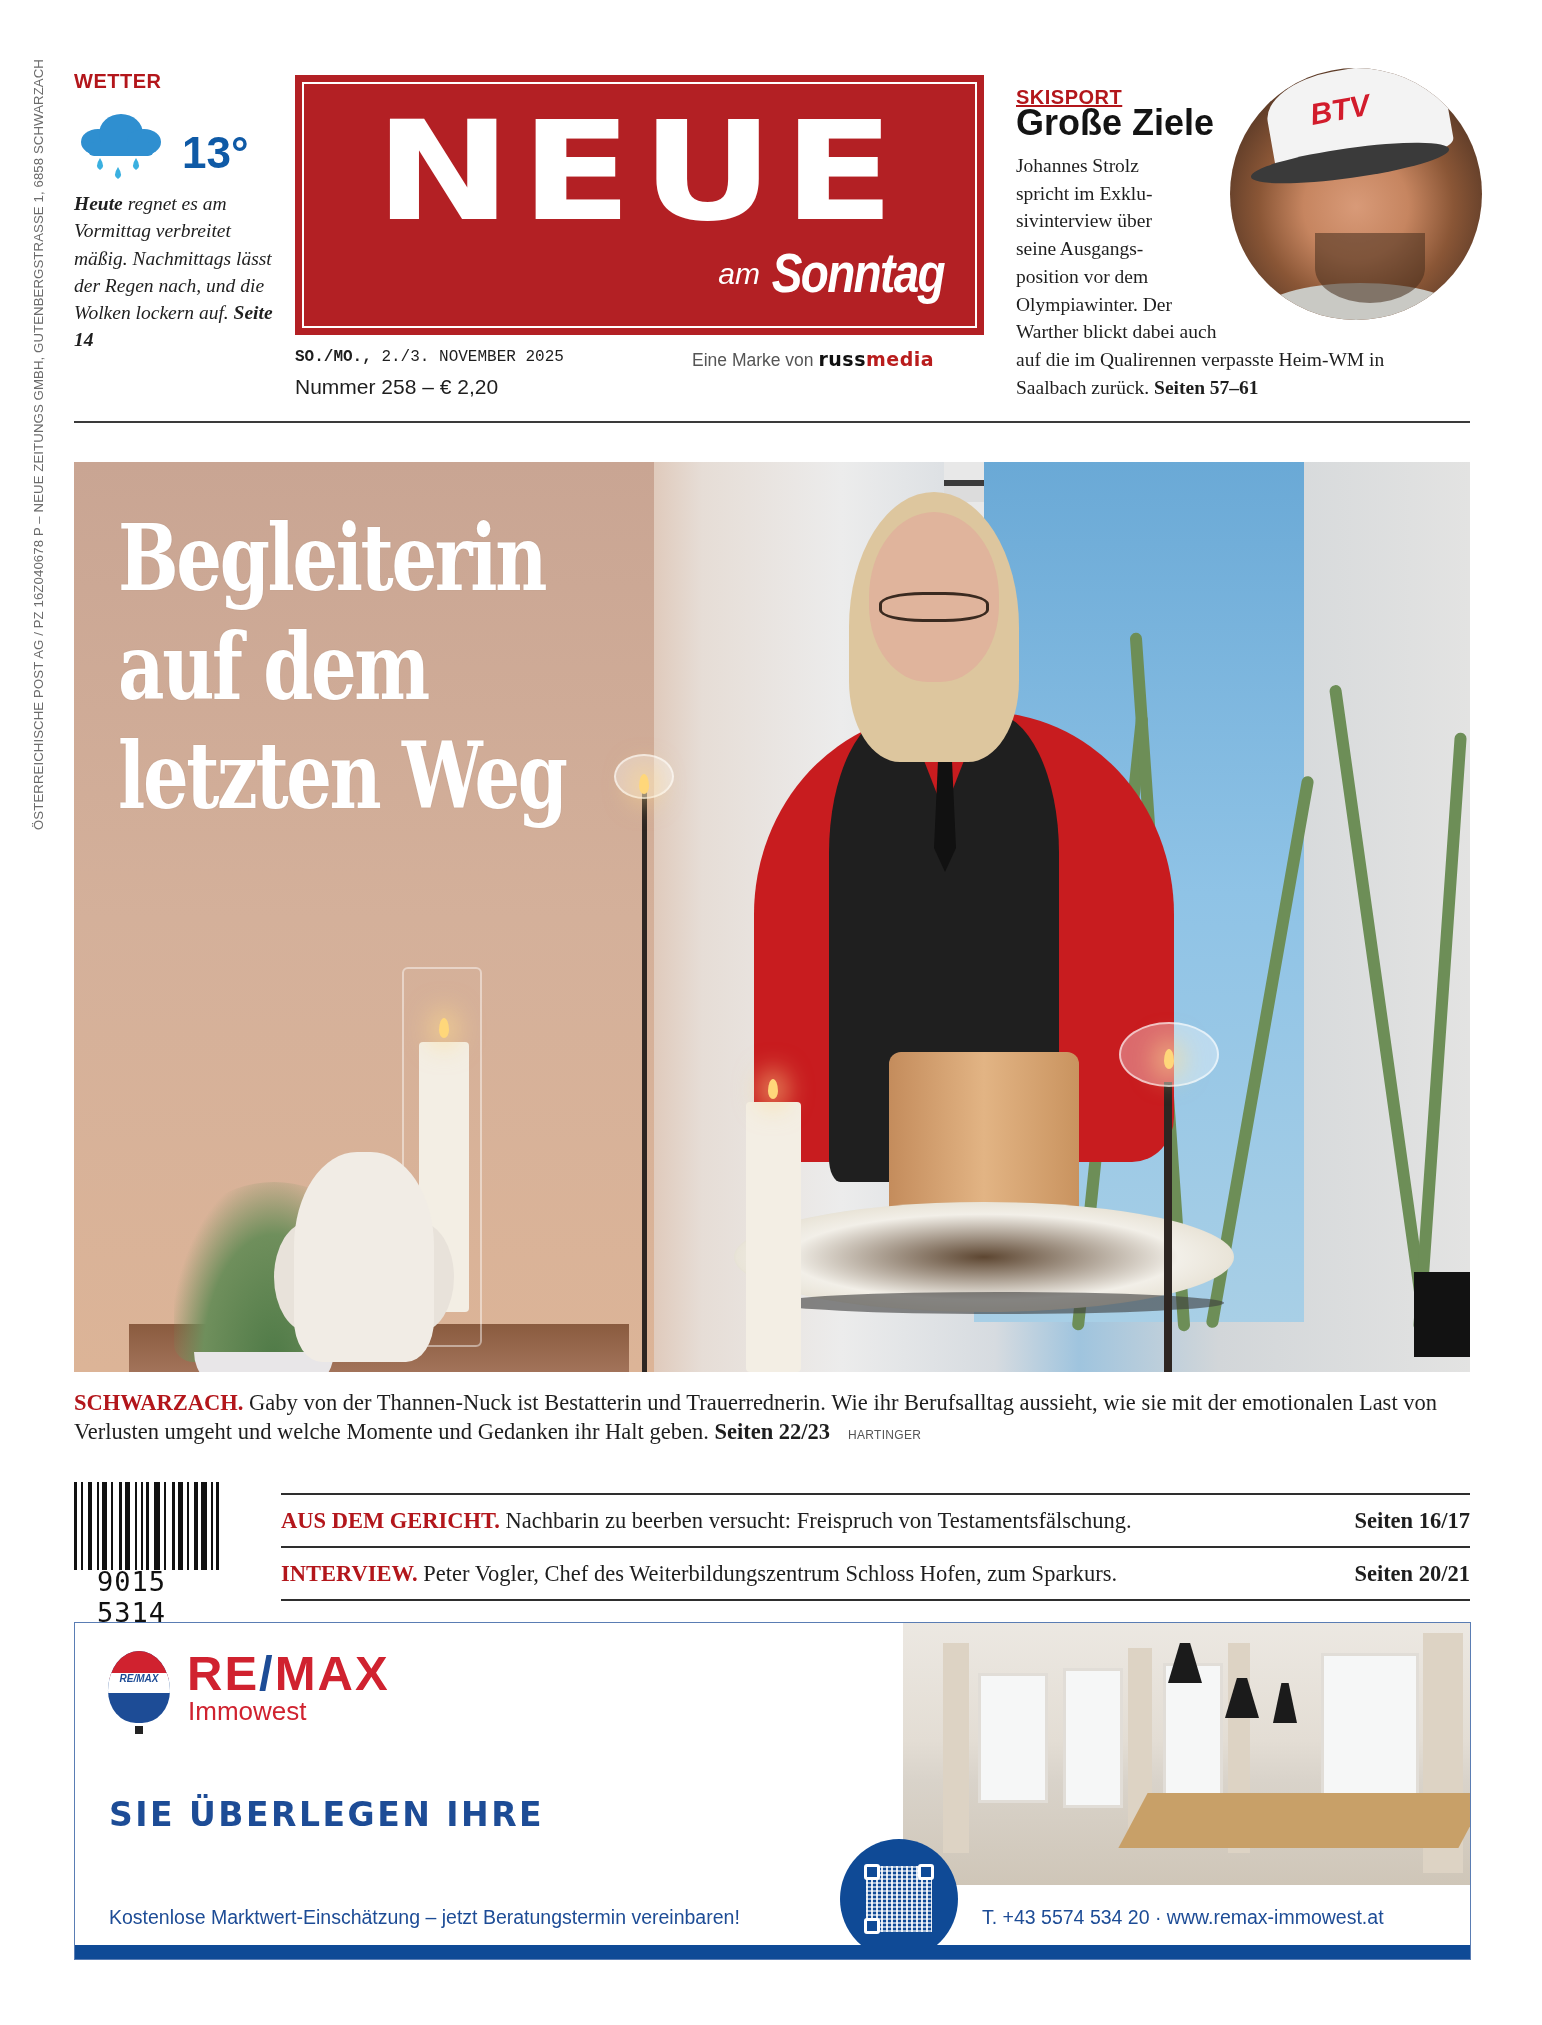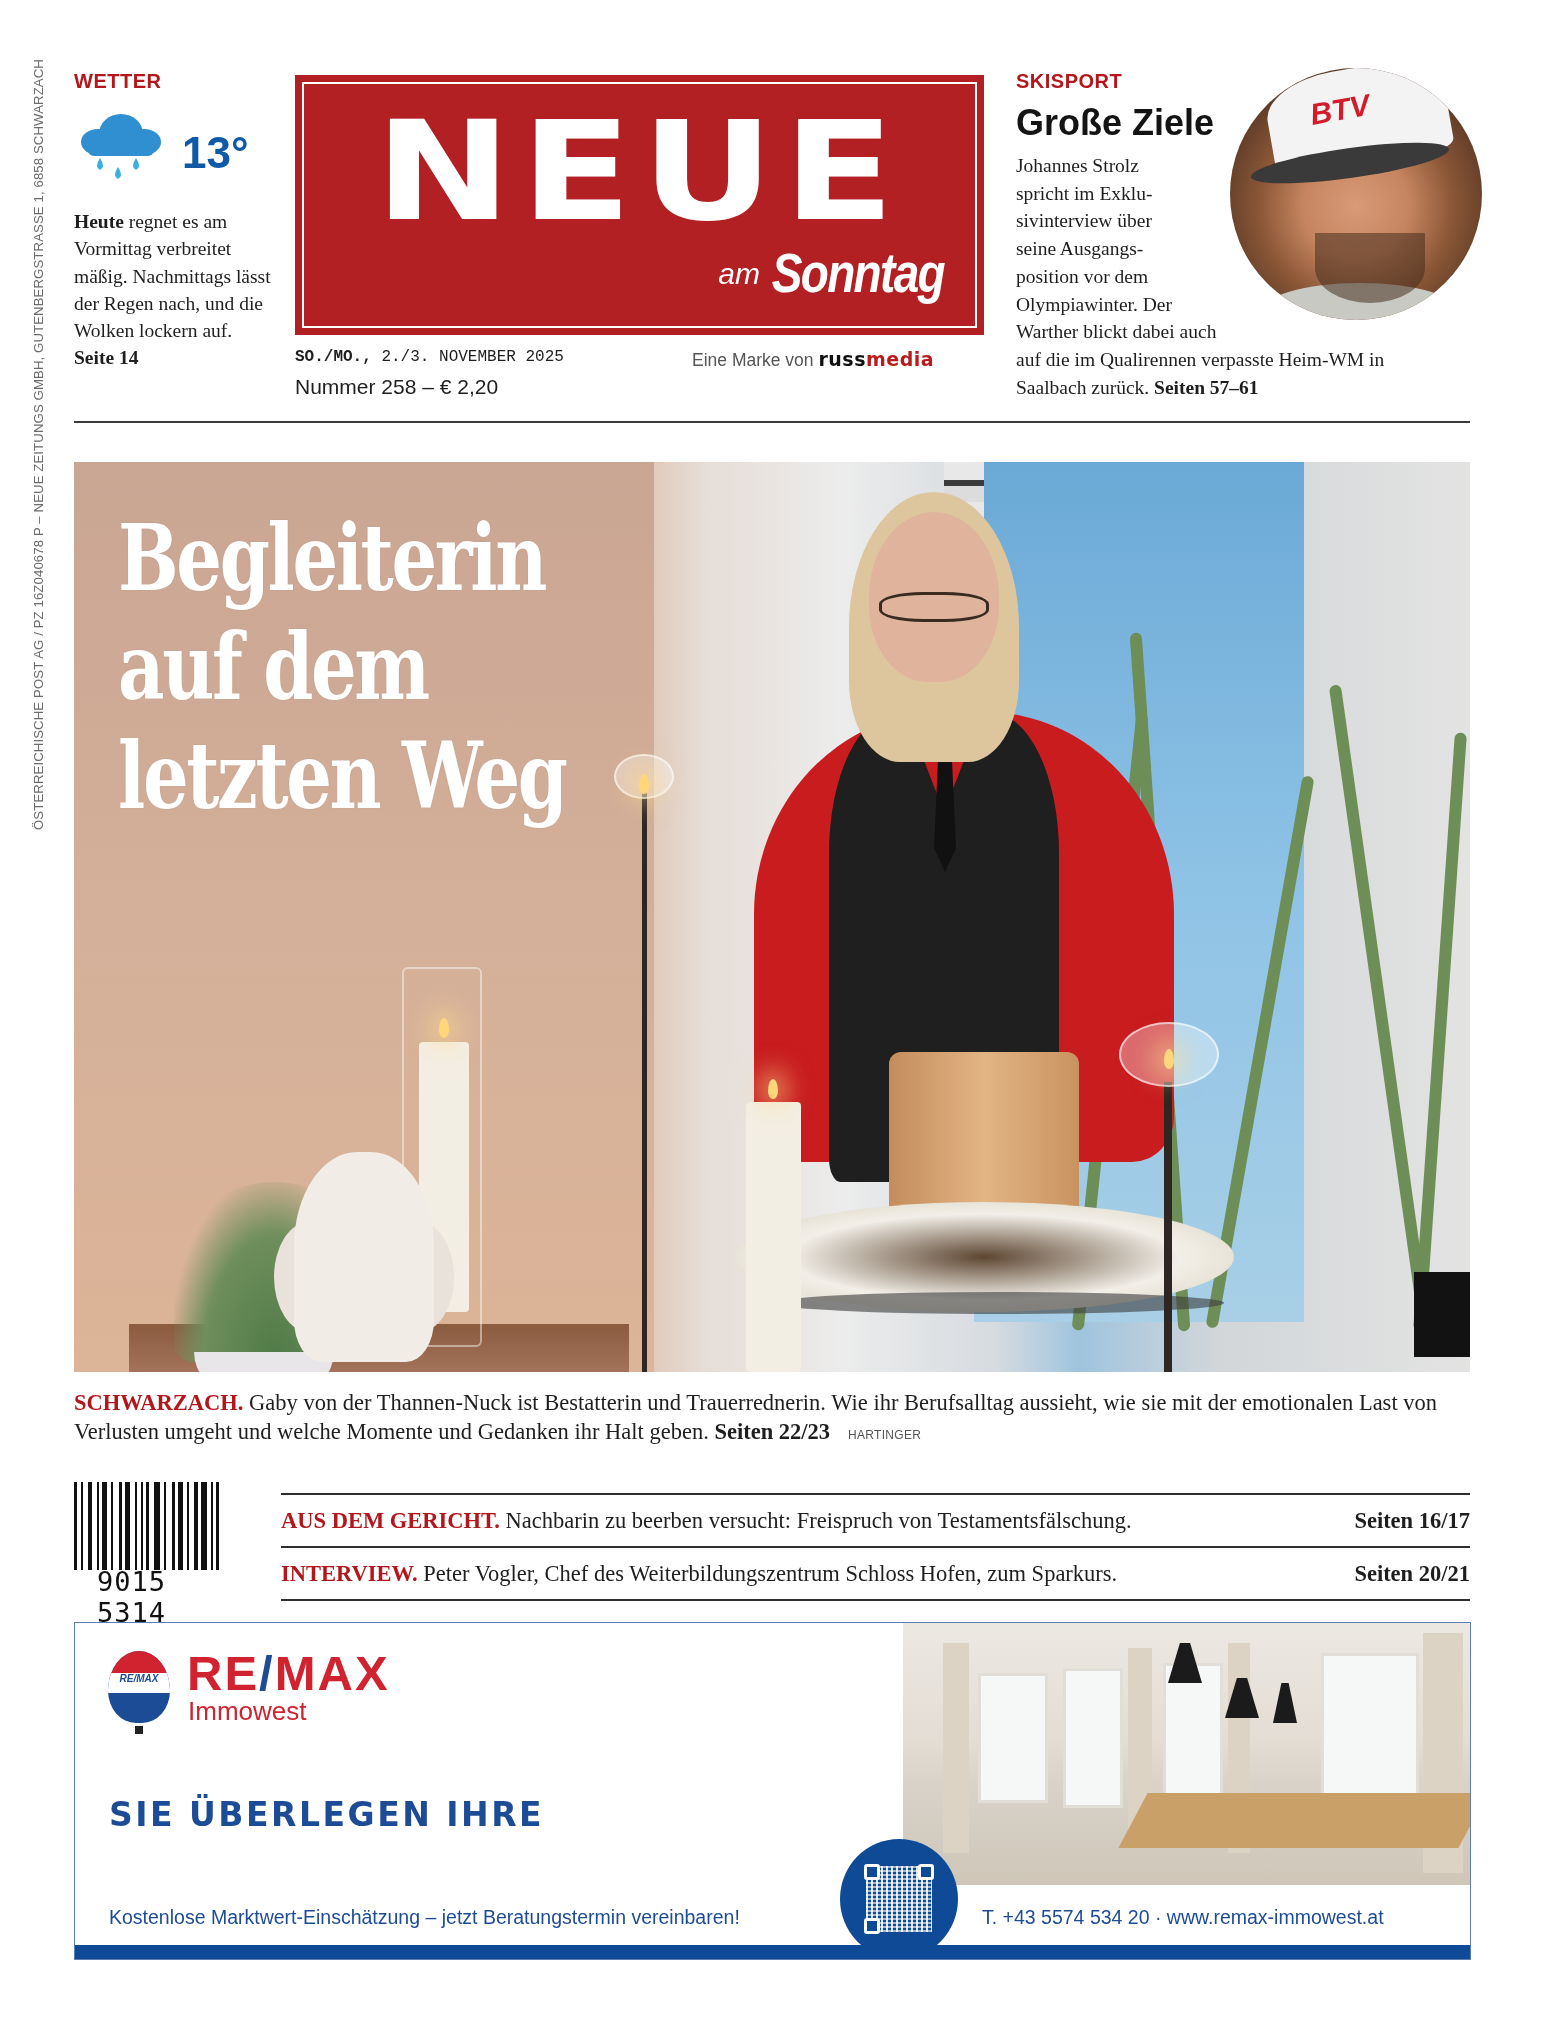--- a/index.html
+++ b/index.html
@@ -14,40 +14,40 @@
     transform-origin: 0 0; transform: rotate(-90deg);
     white-space: nowrap; font-family: "Liberation Sans", sans-serif;
     font-size: 13.2px; color: #6b6b6b; letter-spacing: 0.1px; width: 760px;
   }
 
   
   .kicker { font-family: "Liberation Sans", sans-serif; font-weight: 700; color: #b3161b; font-size: 20px; letter-spacing: 0.5px; }
   .weather-kicker { left: 74px; top: 70px; }
   .weather-icon { left: 78px; top: 112px; width: 85px; width: 86px; height: 72px; }
   .weather-temp { left: 182px; top: 128px; font-family: "Liberation Sans", sans-serif; font-weight: 700; font-size: 44px; color: #0f5aa6; }
-  .weather-text { left: 74px; top: 208px; width: 200px; font-size: 19.5px; line-height: 27.3px; color: #1e1e1e; font-family: "Liberation Serif", serif; }
+  .weather-text { left: 74px; top: 190px; width: 200px; font-size: 19.5px; line-height: 27.3px; color: #1e1e1e; font-family: "Liberation Serif", serif; font-style: italic; }
   .weather-text b { font-weight: 700; }
 
   
   .masthead { left: 295px; top: 75px; width: 689px; height: 260px; background: #b32024; }
   .masthead-inner { position: absolute; left: 7px; top: 7px; right: 7px; bottom: 7px; border: 2px solid #ffffff; }
   .mast-neue { position: absolute; left: 0; right: 0; top: 28px; text-align: center; font-family: "DejaVu Sans", sans-serif; font-weight: 900; font-weight: bold; color: #fff; font-size: 138px; letter-spacing: 8px; line-height: 1; transform: scaleX(1.18); transform-origin: center; }
   .mast-am { position: absolute; right: 224px; top: 182px; color: #fff; font-family: "Liberation Sans", sans-serif; font-style: italic; font-size: 30px; }
   .mast-sonntag { position: absolute; right: 40px; top: 165px; color: #fff; font-family: "Liberation Sans", sans-serif; font-weight: 700; font-style: italic; font-size: 56px; letter-spacing: -2px; transform: scaleX(0.82); transform-origin: right; }
 
   .dateline { left: 295px; top: 348px; font-family: Liberation Mono, monospace; font-size: 16px; color: #1e1e1e; }
   .dateline b { font-weight: 700; }
   .issue { left: 295px; top: 375px; font-family: "Liberation Sans", sans-serif; font-size: 21px; color: #1e1e1e; }
   .brand-line { left: 692px; top: 348px; font-family: "Liberation Sans", sans-serif; font-size: 17.5px; color: #555; white-space: nowrap; }
   .brand-russ { font-family: "DejaVu Sans", sans-serif; font-weight: bold; font-size: 19px; letter-spacing: 0.5px; }
   .brand-russ .r1 { color: #111; }
   .brand-russ .r2 { color: #b91c1c; }
 
   
-  .ski-kicker { left: 1016px; top: 70px; }
+  .ski-kicker { left: 1016px; top: 86px; text-decoration: underline; }
   .ski-title { left: 1016px; top: 102px; font-family: "Liberation Sans", sans-serif; font-weight: 700; font-size: 36px; color: #141414; }
   .ski-text { left: 1016px; top: 152px; width: 460px; font-family: "Liberation Serif", serif; font-size: 19.5px; line-height: 27.7px; color: #1e1e1e; }
   .ski-text .short { display: block; width: 240px; }
   .ski-photo { left: 1230px; top: 68px; width: 252px; height: 252px; border-radius: 50%; overflow: hidden;
     background: radial-gradient(circle at 50% 55%, #d89a78 0%, #c68560 28%, #8a5636 52%, #5b3a27 75%, #3b2618 100%); }
   .cap { position: absolute; left: 38px; top: 0; width: 180px; height: 95px; border-radius: 40% 40% 10% 10%; background: #f3f3f3; transform: rotate(-10deg); }
   .cap-brim { position: absolute; left: 20px; top: 80px; width: 200px; height: 30px; border-radius: 50%; background: #3a3a3a; transform: rotate(-8deg); }
   .cap-btv { position: absolute; left: 80px; top: 25px; color: #d21c2c; font-family: "Liberation Sans", sans-serif; font-weight: 700; font-style: italic; font-size: 30px; transform: rotate(-10deg); }
   .face-beard { position: absolute; left: 85px; top: 165px; width: 110px; height: 70px; border-radius: 0 0 50% 50%; background: rgba(70,45,30,0.55); }
   .shirt { position: absolute; left: 30px; top: 215px; width: 200px; height: 60px; border-radius: 50% 50% 0 0; background: #c9c9c4; }

